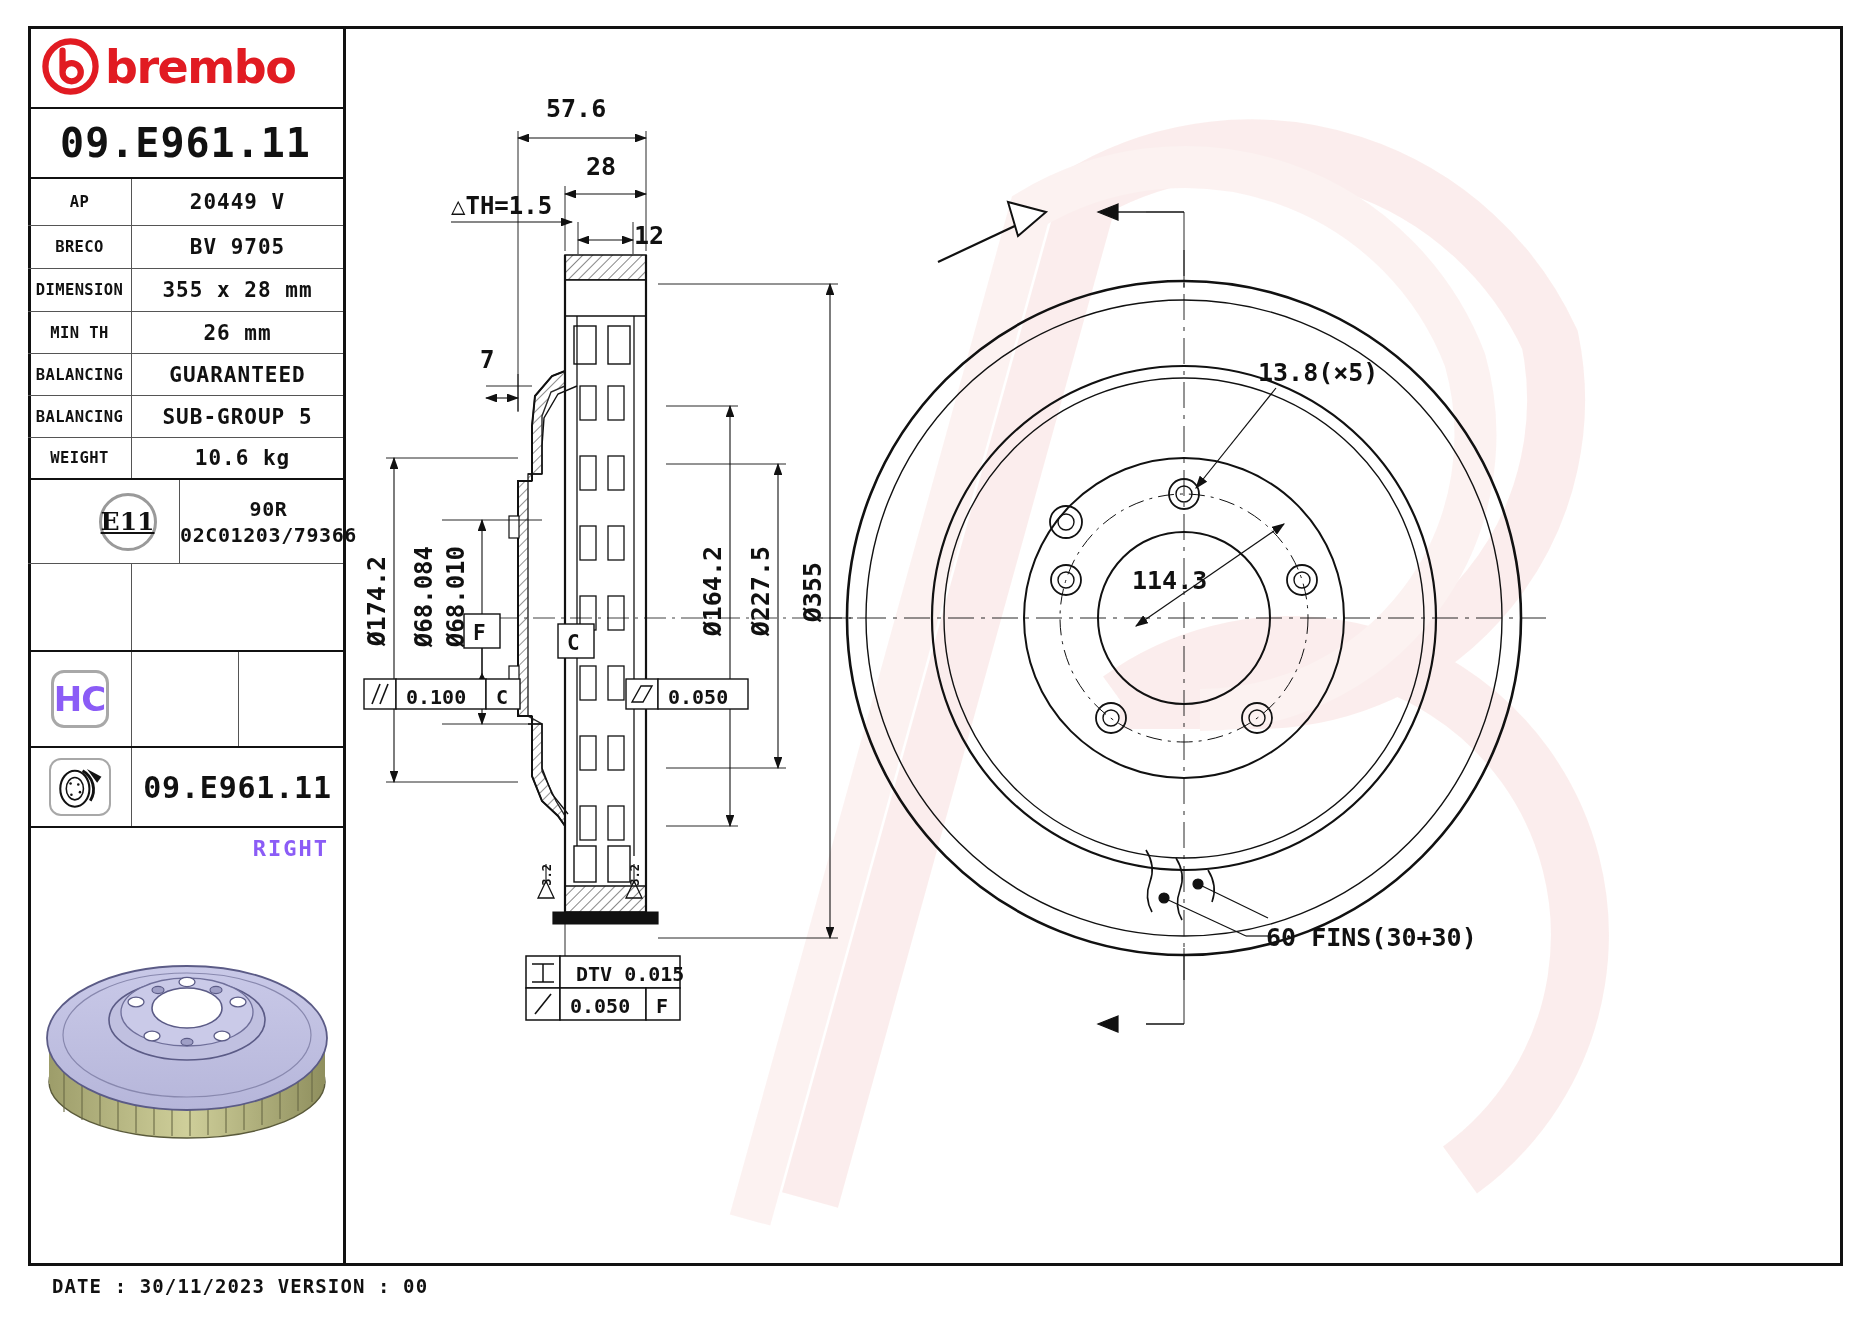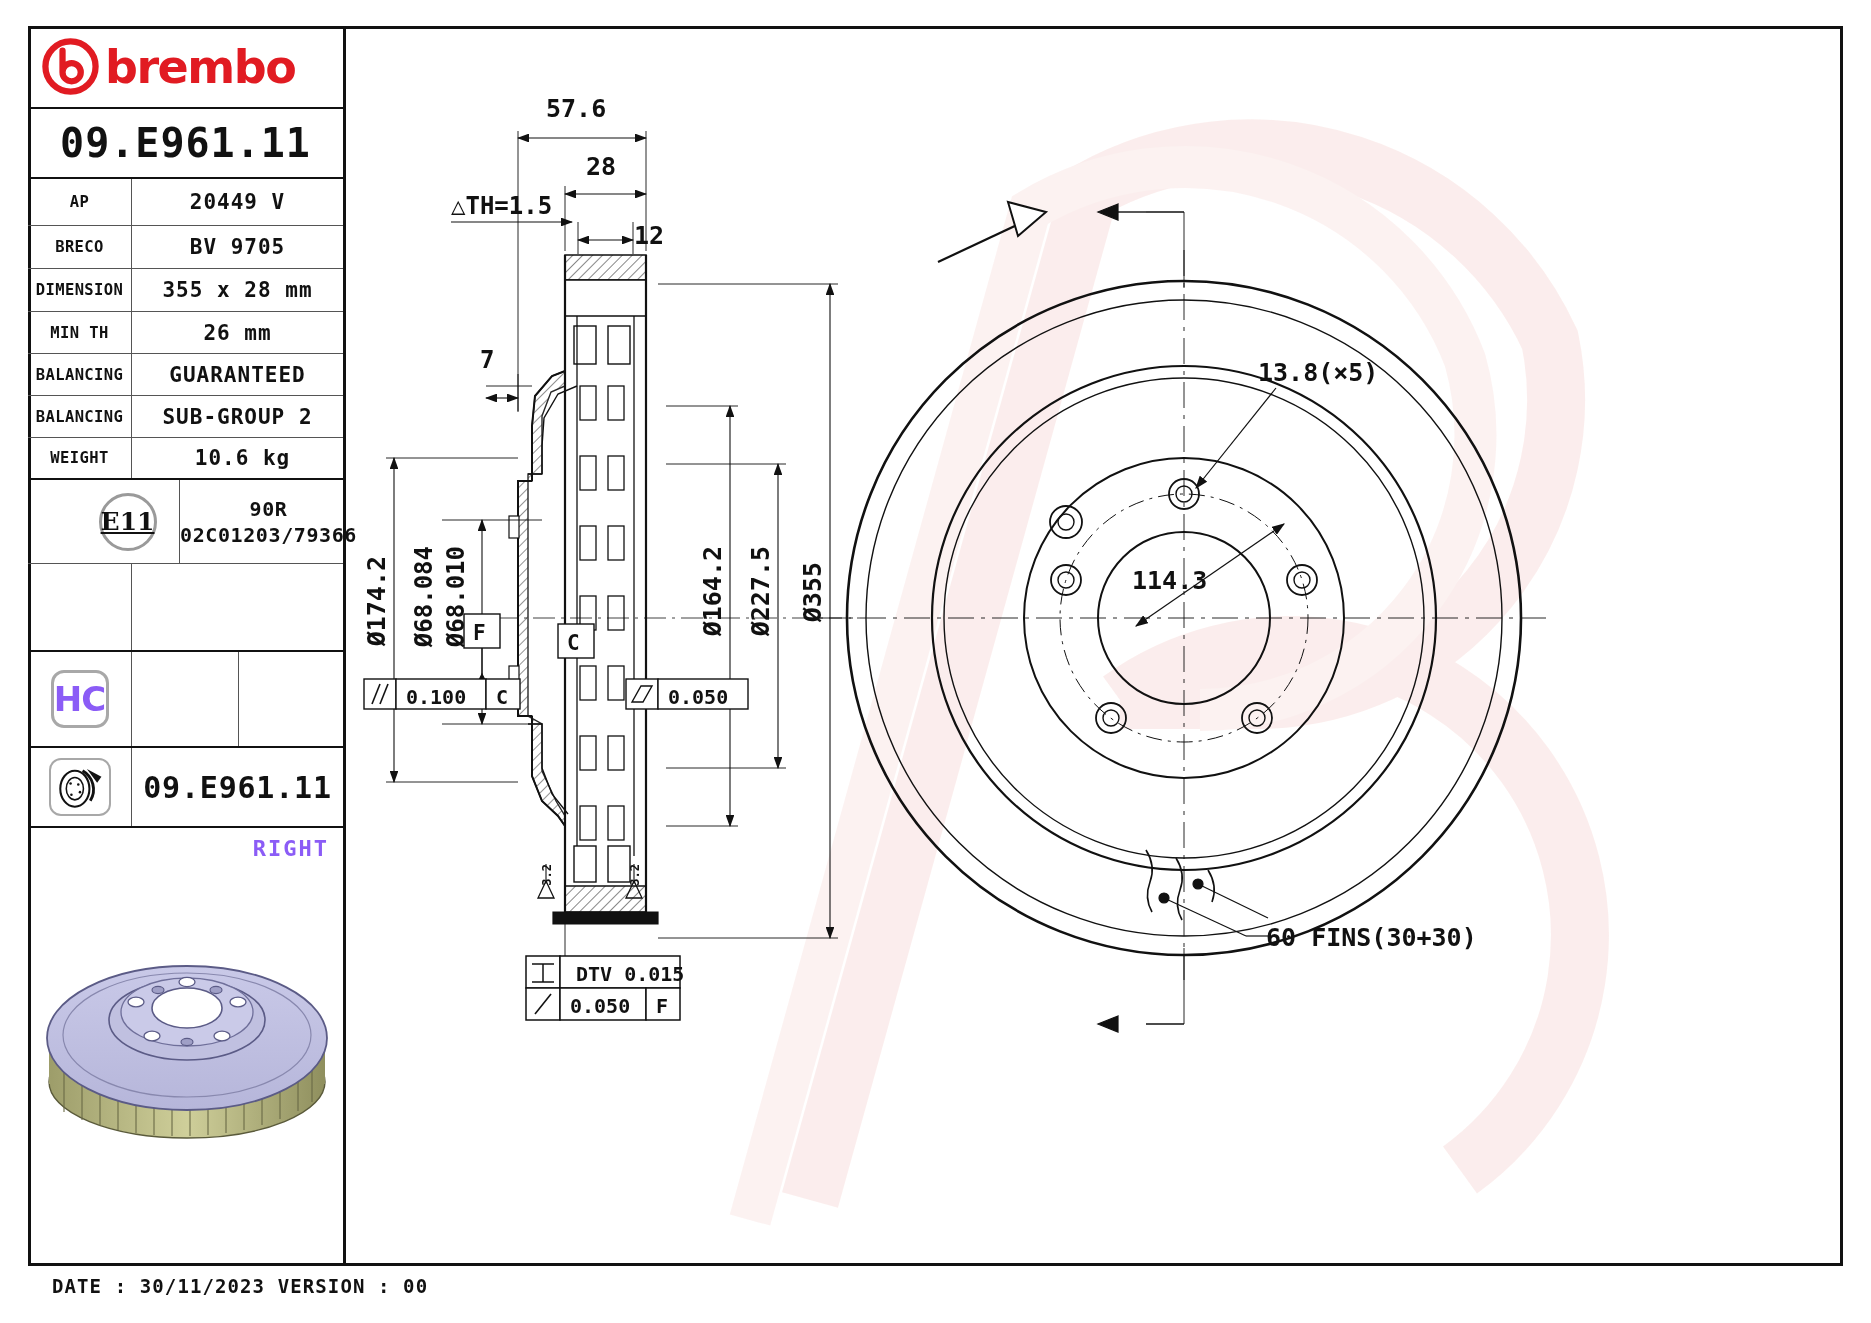--- a/index.html
+++ b/index.html
@@ -140,21 +140,21 @@
   <div class="prow" style="height:42px">
     <div class="pcell-l">MIN TH</div>
     <div class="pcell-r">26 mm</div>
   </div>
   <div class="prow" style="height:42px">
     <div class="pcell-l">BALANCING</div>
     <div class="pcell-r">GUARANTEED</div>
   </div>
   <div class="prow" style="height:42px">
     <div class="pcell-l">BALANCING</div>
-    <div class="pcell-r">SUB-GROUP 2</div>
+    <div class="pcell-r">SUB-GROUP 5</div>
   </div>
   <div class="prow thick" style="height:42px">
     <div class="pcell-l">WEIGHT</div>
     <div class="pcell-r">10.6 kg</div>
   </div>
 
   <div id="emarkrow">
     <div id="emarkcell">
       <div id="ecircle">
         <u>E11</u>

